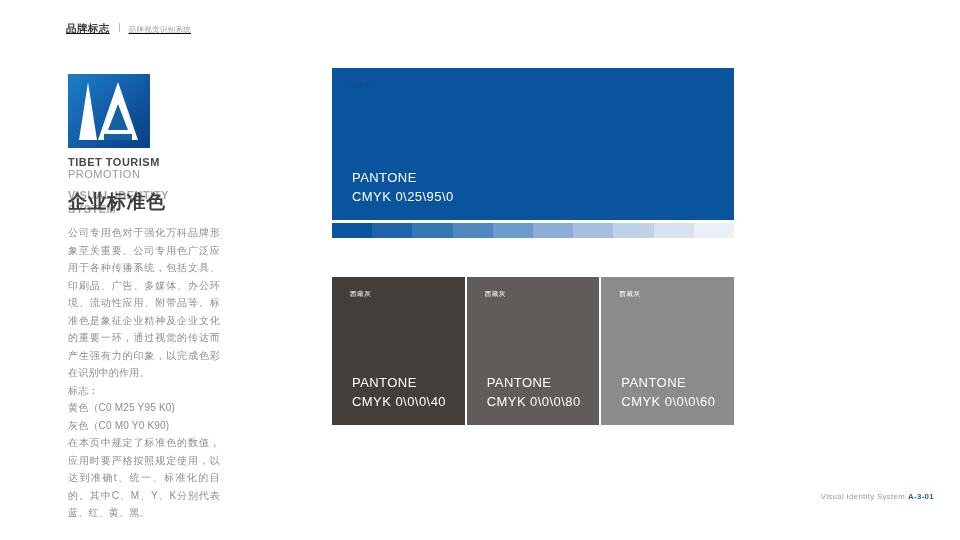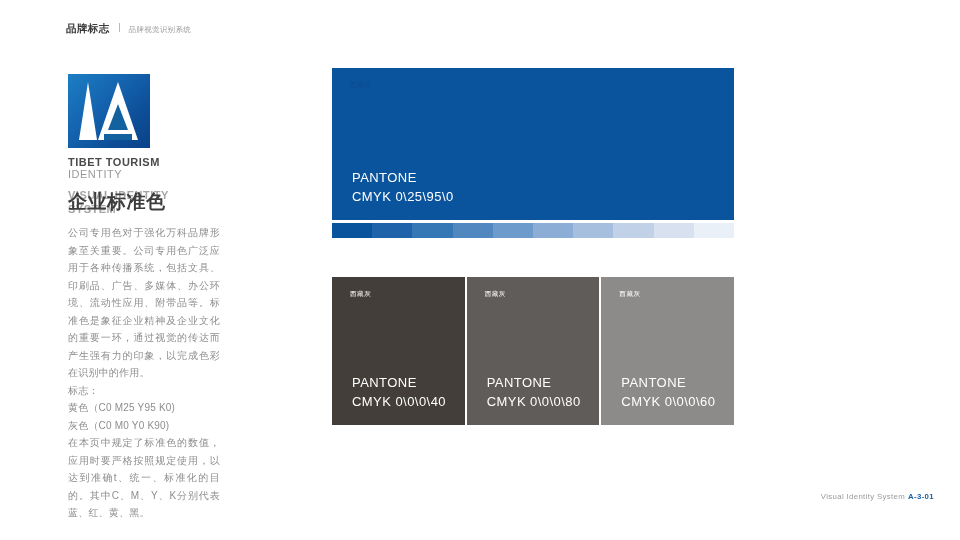--- a/index.html
+++ b/index.html
@@ -23,20 +23,21 @@
   }
 
   
   .header {
     position: absolute;
     left: 66px;
     top: 22px;
     display: flex;
     align-items: baseline;
     gap: 6px;
+    text-decoration: underline;
   }
   .header-title {
     font-size: 10.5px;
     font-weight: bold;
     color: #3b3b3b;
     letter-spacing: 0.4px;
   }
   .header-divider {
     display: inline-block;
     width: 1px;
@@ -240,21 +241,21 @@
   </div>
 
   <div class="logo-block">
     <div class="logo-mark">
       <span class="a-left"></span>
       <span class="a-main"></span>
       <span class="a-notch"></span>
       <span class="a-bar"></span>
     </div>
     <div class="logo-name">TIBET TOURISM</div>
-    <div class="logo-name-2">IDENTITY</div>
+    <div class="logo-name-2">PROMOTION</div>
     <div class="logo-vis">
       <div>VISUAL IDENTITY</div>
       <div>SYSTEM</div>
     </div>
   </div>
 
   <div class="copy-block">
     <div class="copy-title">企业标准色</div>
     <p class="copy-para">公司专用色对于强化万科品牌形象至关重要。公司专用色广泛应用于各种传播系统，包括文具、印刷品、广告、多媒体、办公环境、流动性应用、附带品等。标准色是象征企业精神及企业文化的重要一环，通过视觉的传达而产生强有力的印象，以完成色彩在识别中的作用。
 标志：

